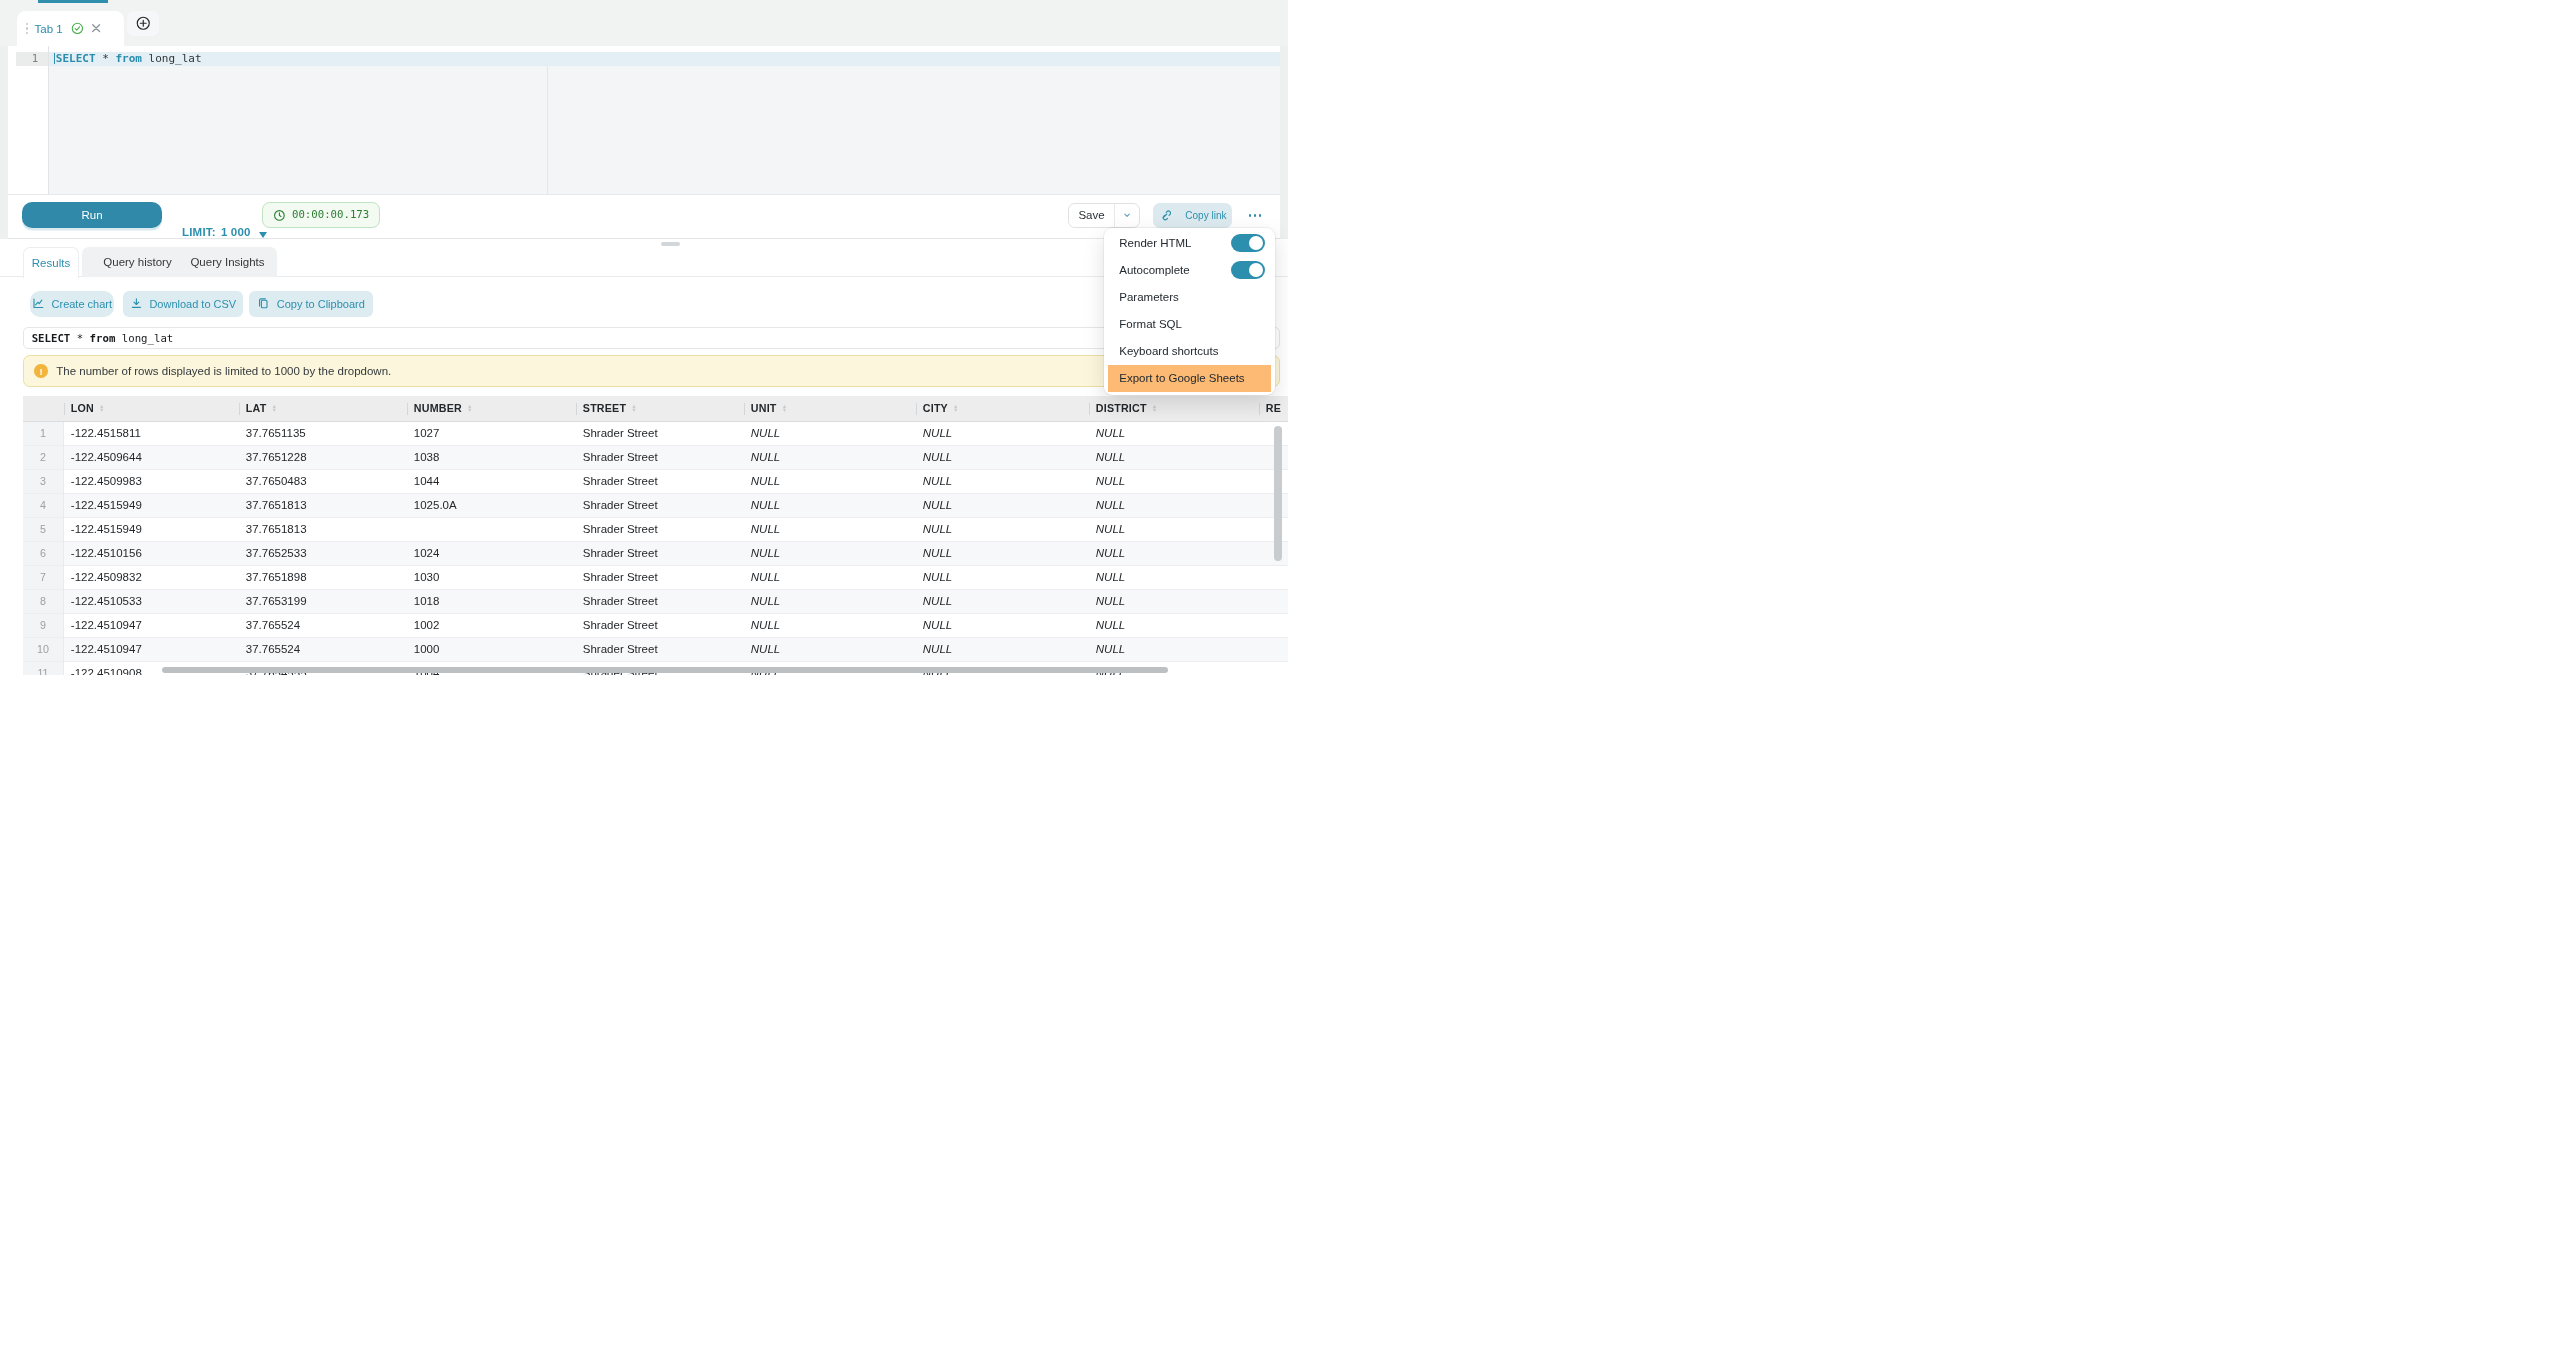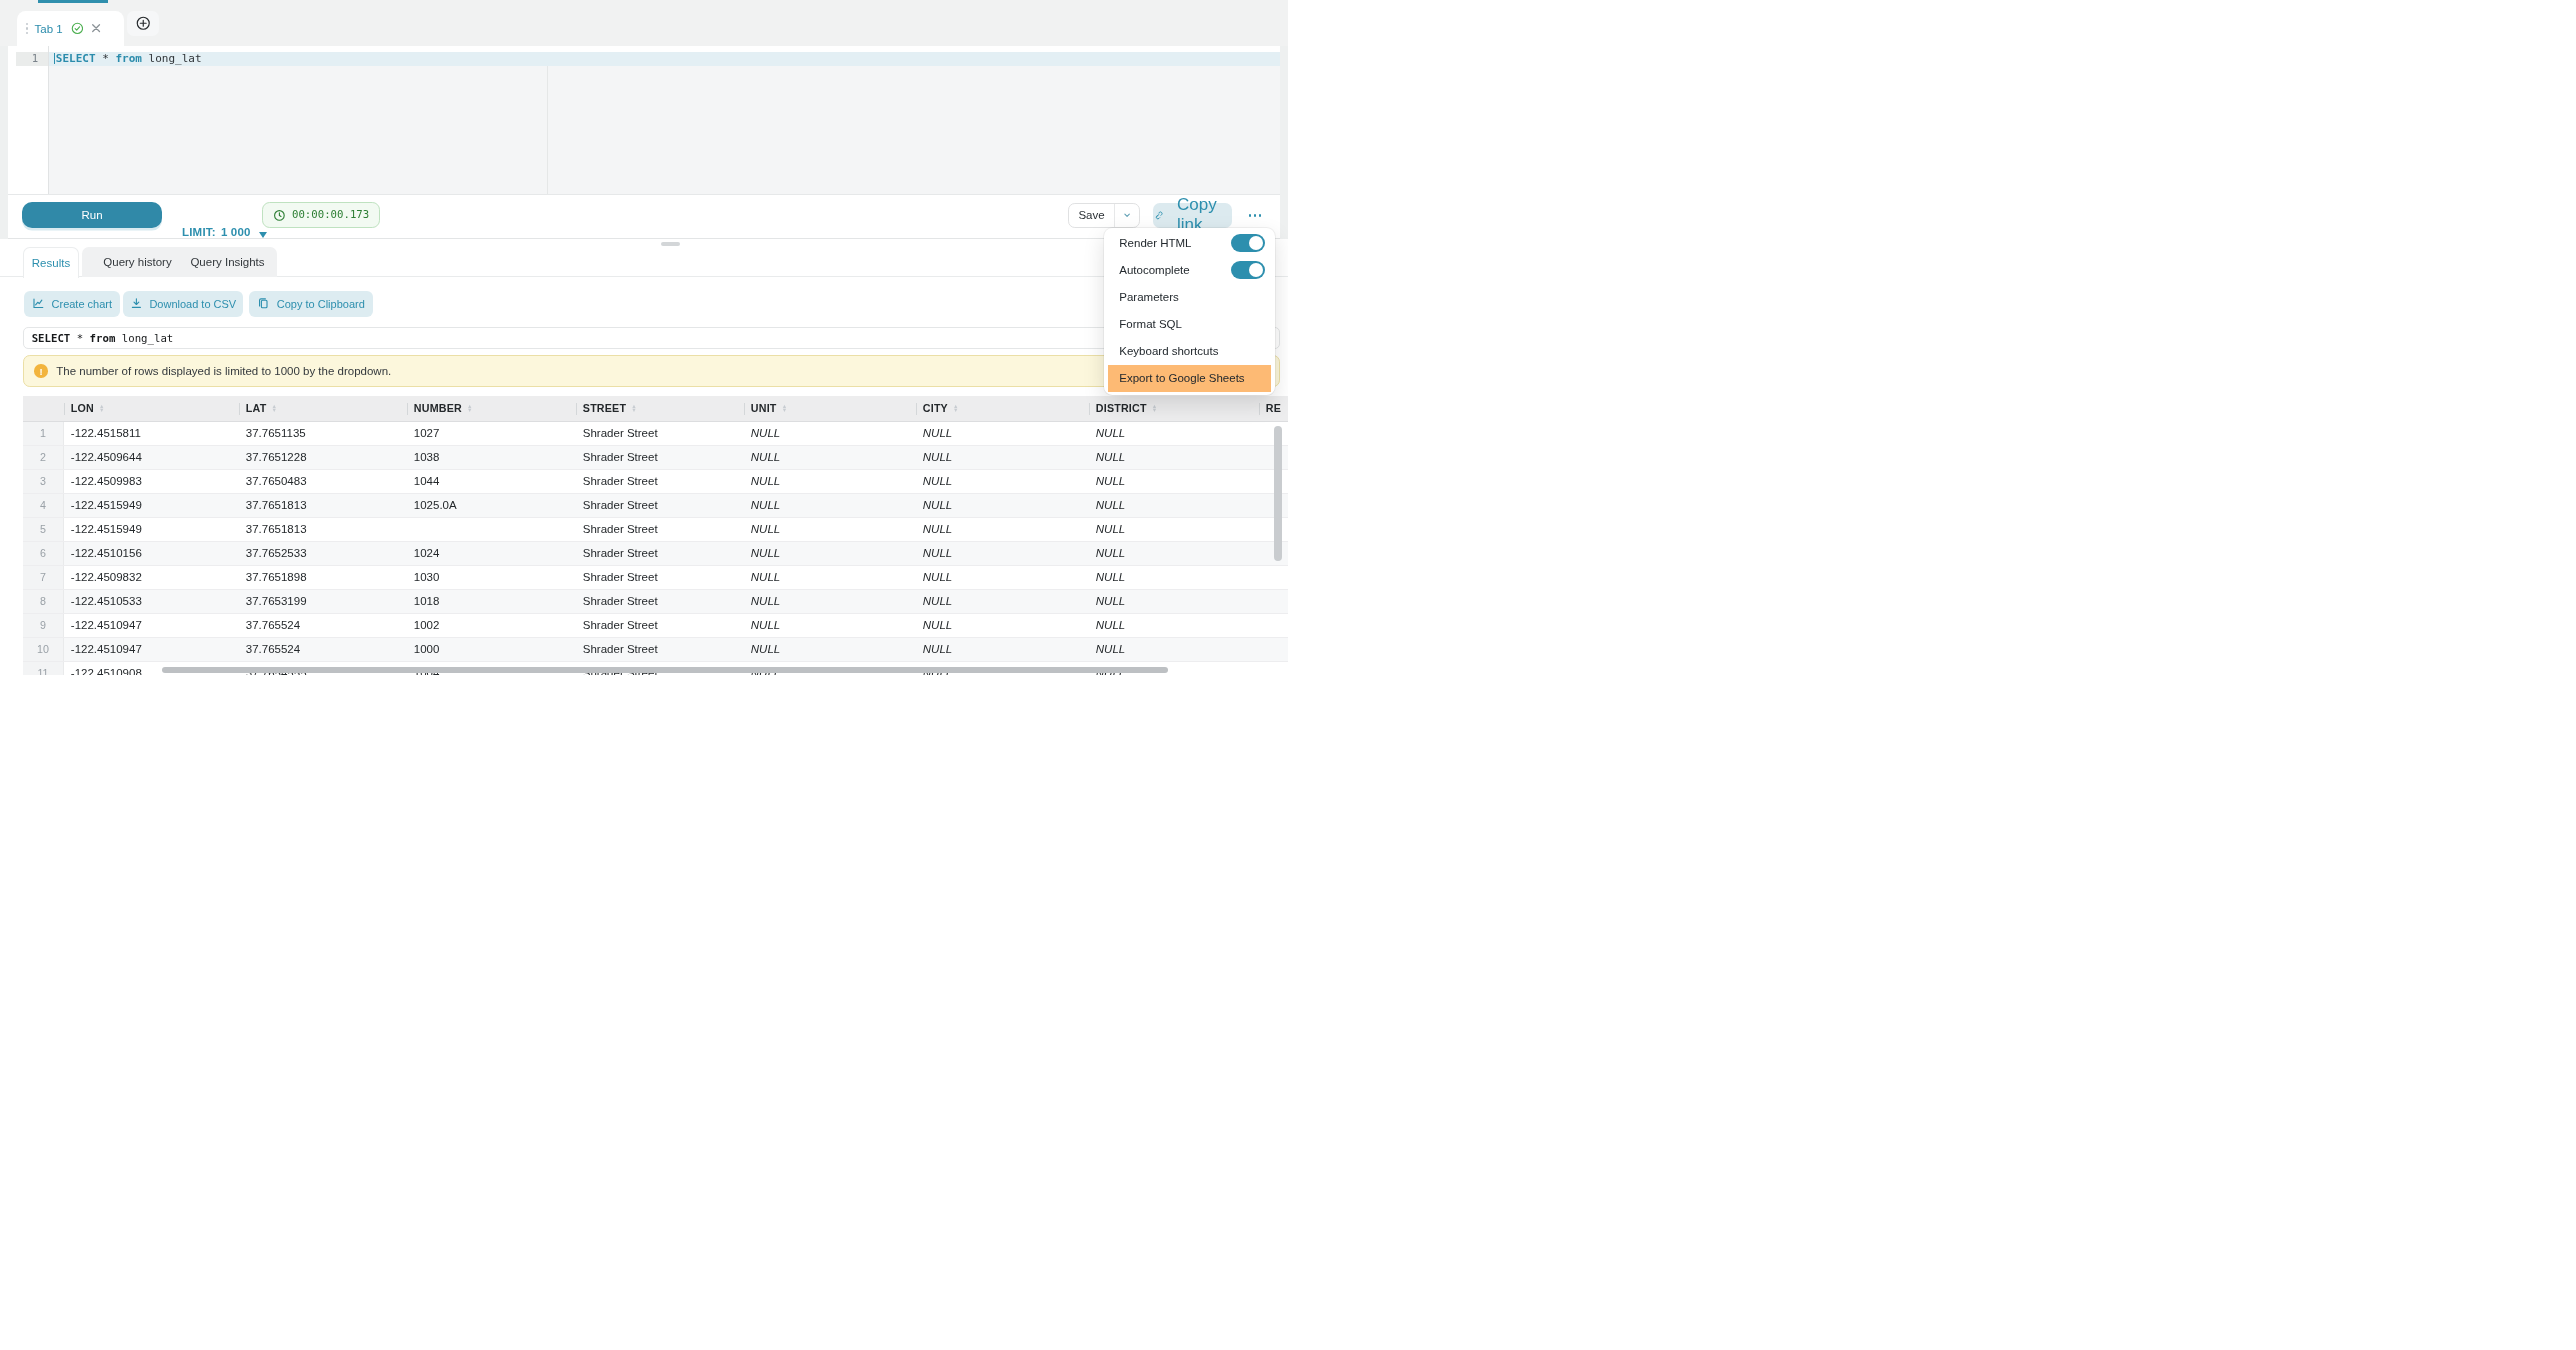--- a/index.html
+++ b/index.html
@@ -53,39 +53,39 @@
     border-top:6px solid #2d8fae; margin-left:3.4px; }
   .timer { position:absolute; left:262px; top:6.8px; height:26.4px; padding:0 10.2px; display:flex; align-items:center; gap:6px;
     background:#f2faf2; border:1.3px solid #bfe2c0; border-radius:7.7px; }
   .timer-text { color:#2c7e33; font-size:10.7px; }
   .save-group { position:absolute; left:1068px; top:7.7px; width:72px; height:25px; border:0.9px solid #e0e1e2;
     border-radius:6.8px; display:flex; background:#fff; }
   .save-main { width:46px; display:flex; align-items:center; justify-content:center; font-size:11.5px; color:#2b3135;
     border-right:0.9px solid #e7e8e9; }
   .save-caret { flex:1; display:flex; align-items:center; justify-content:center; }
   .copylink-btn { position:absolute; left:1153px; top:7.7px; width:79px; height:25px; background:#dceaef; border-radius:6.8px;
-    display:flex; align-items:center; justify-content:center; gap:14px; color:#2d8fae; font-size:17px; }
+    display:flex; align-items:center; justify-content:center; gap:14px; color:#2d8fae; font-size:10px; }
   .more-btn { position:absolute; left:1243px; top:7.7px; width:24px; height:25px; display:flex; align-items:center;
     justify-content:center; gap:2.1px; }
   .more-btn i { width:2.9px; height:2.9px; border-radius:50%; background:#2d8fae; display:block; }
 
   
   .split-handle { position:absolute; left:661px; top:242px; width:19px; height:4.3px; border-radius:2.6px; background:#d3d6d8; }
 
   
   .rtabs { position:absolute; left:0; top:247px; width:1288px; height:30px; border-bottom:0.9px solid #e9ebec; }
   .rtab { position:absolute; top:0; height:30px; border-radius:6.8px 6.8px 0 0; display:flex; align-items:center;
     justify-content:center; font-size:11.5px; color:#33383c; background:#f0f1f2; }
   .rtab.active { background:#fff; border:0.9px solid #ebedee; border-bottom:none; height:31px; color:#2c8fae; z-index:2; }
   .rtab.t0 { left:23px; width:56px; } .rtab.t1 { left:82px; width:111px; } .rtab.t2 { left:178px; width:99px; }
 
   
   .action-btn { position:absolute; top:291px; height:25.6px; background:#ddecf1; border-radius:6px; color:#2d8fae;
     font-size:11px; display:flex; align-items:center; justify-content:center; gap:6.8px; }
-  .btn-chart { left:24px; width:96px; } .btn-csv { left:123px; width:120px; } .btn-copy { left:249px; width:124px; }
+  .btn-chart { left:30px; width:84px;border-radius:10px; } .btn-csv { left:123px; width:120px; } .btn-copy { left:249px; width:124px; }
   .filter-input { position:absolute; left:380px; top:291px; width:900px; height:25.6px; border:0.9px solid #dadde0;
     border-radius:6.8px; padding:0 10.2px; font-size:11px; color:#2f3438; font-family:"Liberation Sans",sans-serif; outline:none; }
   .filter-input::placeholder { color:#b7bdc3; }
 
   
   .sql-echo { position:absolute; left:23px; top:327px; width:1257px; height:22px; border:0.9px solid #e4e6e7;
     border-radius:5.1px; display:flex; align-items:center; background:#fff; }
   .sql-echo .txt { margin-left:7.7px; font-size:10.7px; white-space:pre; color:#17191b; }
   .sql-echo .kw { font-weight:bold; }
 

